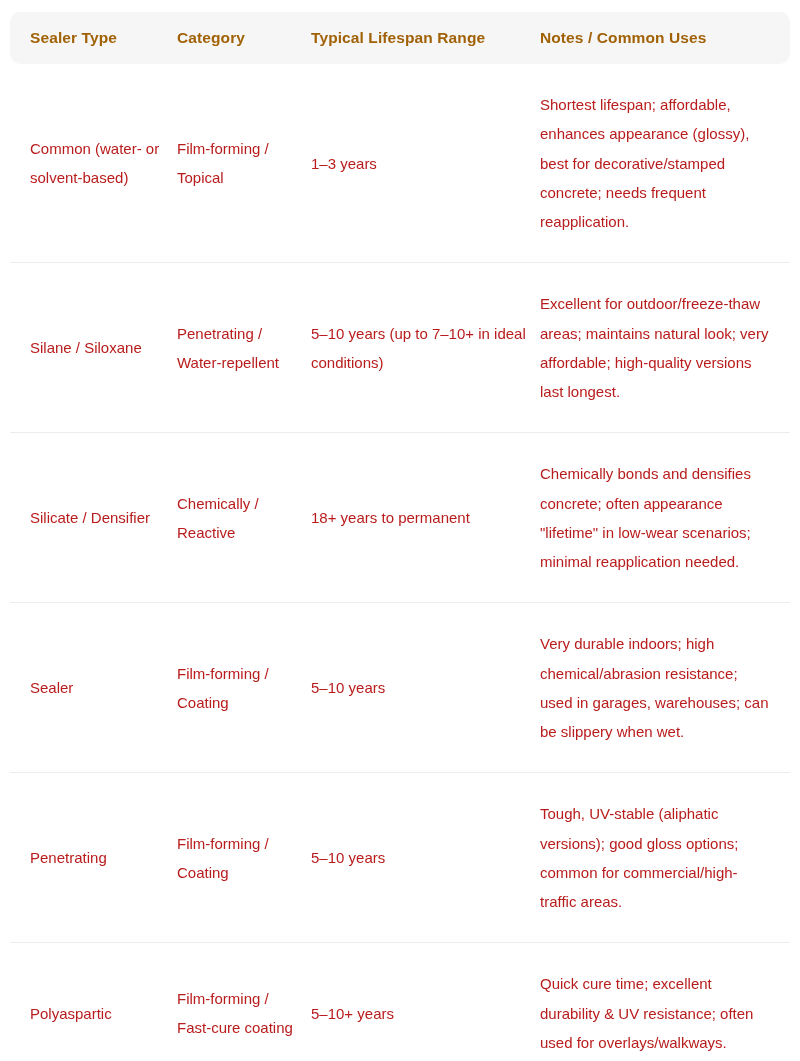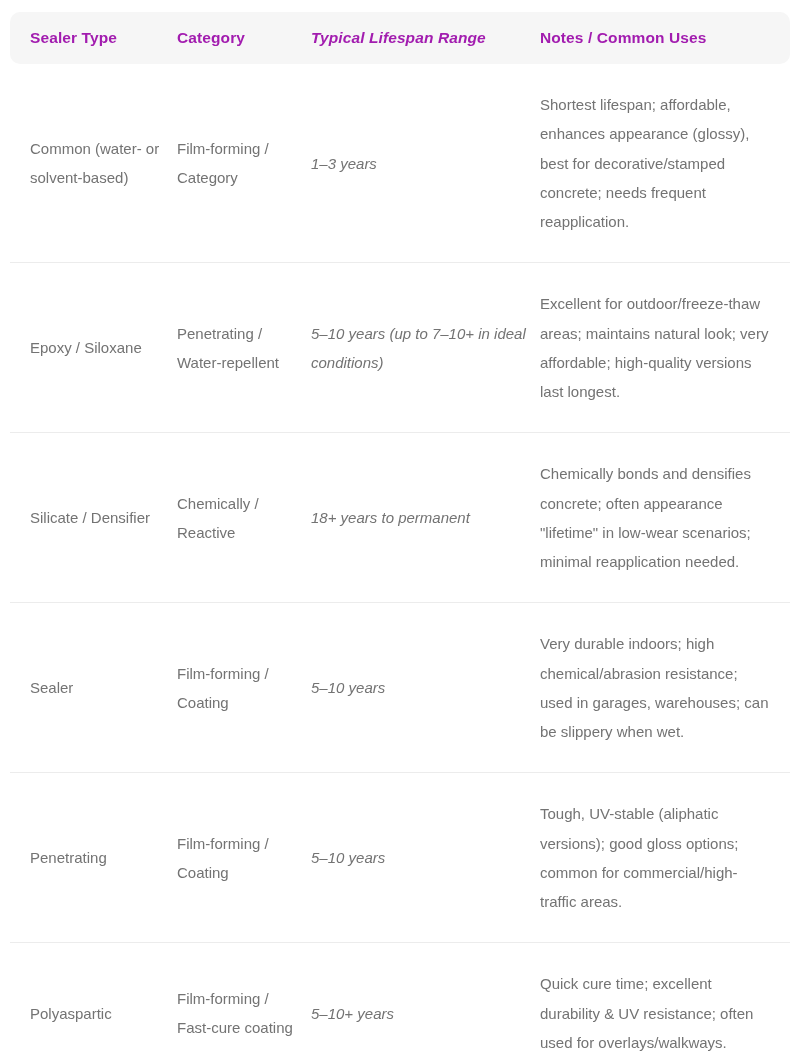--- a/index.html
+++ b/index.html
@@ -30,50 +30,50 @@
   
   thead tr {
     background: #f6f6f6;
   }
 
   thead th {
     text-align: left;
     vertical-align: middle;
     font-size: 15.5px;
     font-weight: 700;
-    color: #a21caf;
+    color: #a16207;
     letter-spacing: 0.1px;
     padding: 16px 14px 16px 0;
     height: 51px;
     line-height: 1.3;
     white-space: nowrap;
   }
 
   thead th.col-sealer  { padding-left: 20px; border-top-left-radius: 10px; border-bottom-left-radius: 10px; }
   thead th.col-notes   { border-top-right-radius: 10px; border-bottom-right-radius: 10px; padding-right: 20px; margin-left: 20px; }
 
   
   .col-sealer   { width: 167px; }
   .col-category { width: 134px; }
-  .col-lifespan { width: 229px; font-style: italic; }
+  .col-lifespan { width: 229px; }
   .col-notes    { width: 250px; }
 
   
   tbody tr {
     border-bottom: 1px solid #ececec;
   }
   tbody tr:last-child {
     border-bottom: none;
   }
 
   tbody td {
     vertical-align: middle;
     font-size: 15px;
     line-height: 1.95;
-    color: #737373;
+    color: #b91c1c;
     padding: 26px 14px 26px 0;
     word-wrap: break-word;
     overflow-wrap: break-word;
     hyphens: none;
   }
 
   tbody td.col-sealer { padding-left: 20px; }
   tbody td.col-notes  { padding-right: 20px; }
 
   
@@ -88,26 +88,26 @@
       <tr>
         <th class="col-sealer">Sealer Type</th>
         <th class="col-category">Category</th>
         <th class="col-lifespan">Typical Lifespan Range</th>
         <th class="col-notes">Notes / Common Uses</th>
       </tr>
     </thead>
     <tbody>
       <tr>
         <td class="col-sealer">Common (water- or solvent-based)</td>
-        <td class="col-category">Film-forming / Category</td>
+        <td class="col-category">Film-forming / Topical</td>
         <td class="col-lifespan">1–3 years</td>
         <td class="col-notes">Shortest lifespan; affordable, enhances appearance (glossy), best for decorative/stamped concrete; needs frequent reapplication.</td>
       </tr>
       <tr>
-        <td class="col-sealer">Epoxy / Siloxane</td>
+        <td class="col-sealer">Silane / Siloxane</td>
         <td class="col-category">Penetrating / Water-repellent</td>
         <td class="col-lifespan">5–10 years (up to 7–10+ in ideal conditions)</td>
         <td class="col-notes">Excellent for outdoor/freeze-thaw areas; maintains natural look; very affordable; high-quality versions last longest.</td>
       </tr>
       <tr>
         <td class="col-sealer">Silicate / Densifier</td>
         <td class="col-category">Chemically / Reactive</td>
         <td class="col-lifespan">18+ years to permanent</td>
         <td class="col-notes">Chemically bonds and densifies concrete; often appearance "lifetime" in low-wear scenarios; minimal reapplication needed.</td>
       </tr>

